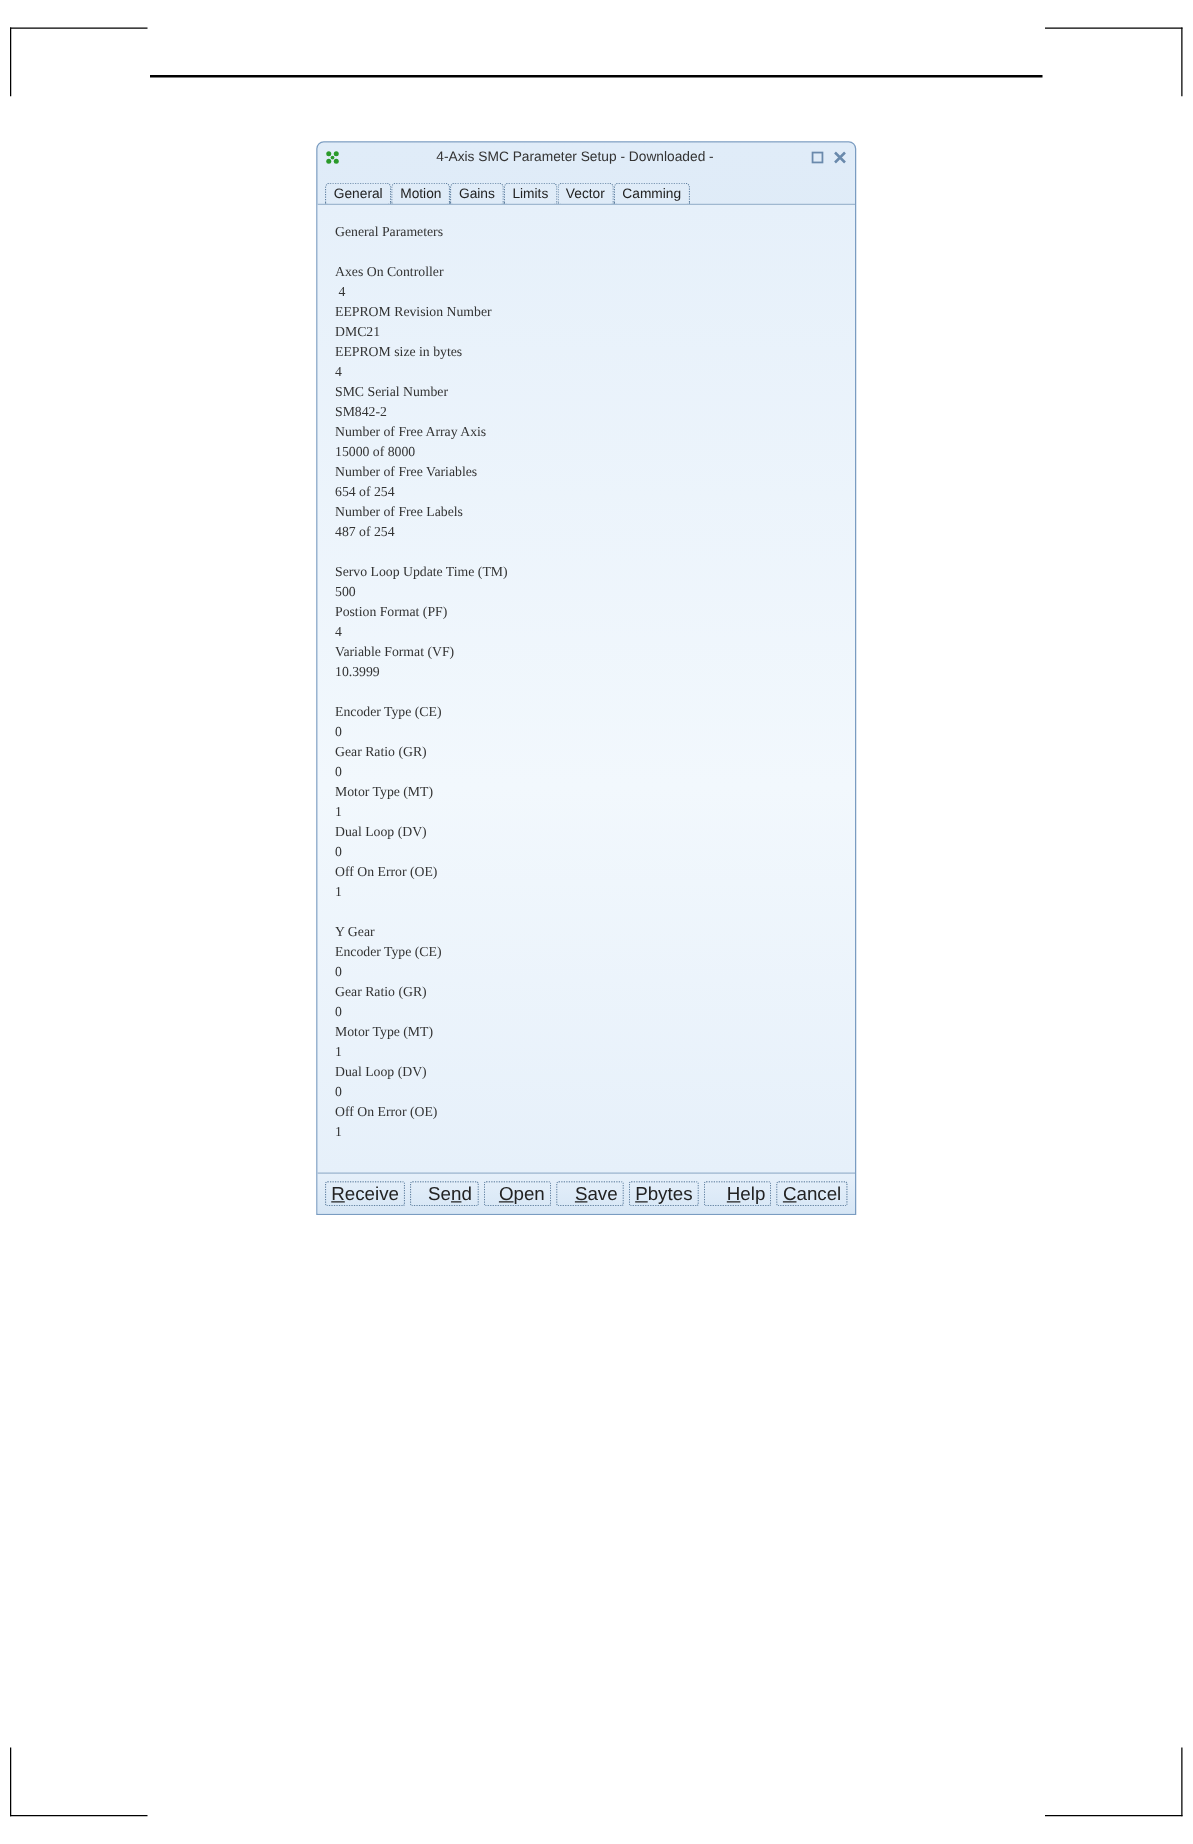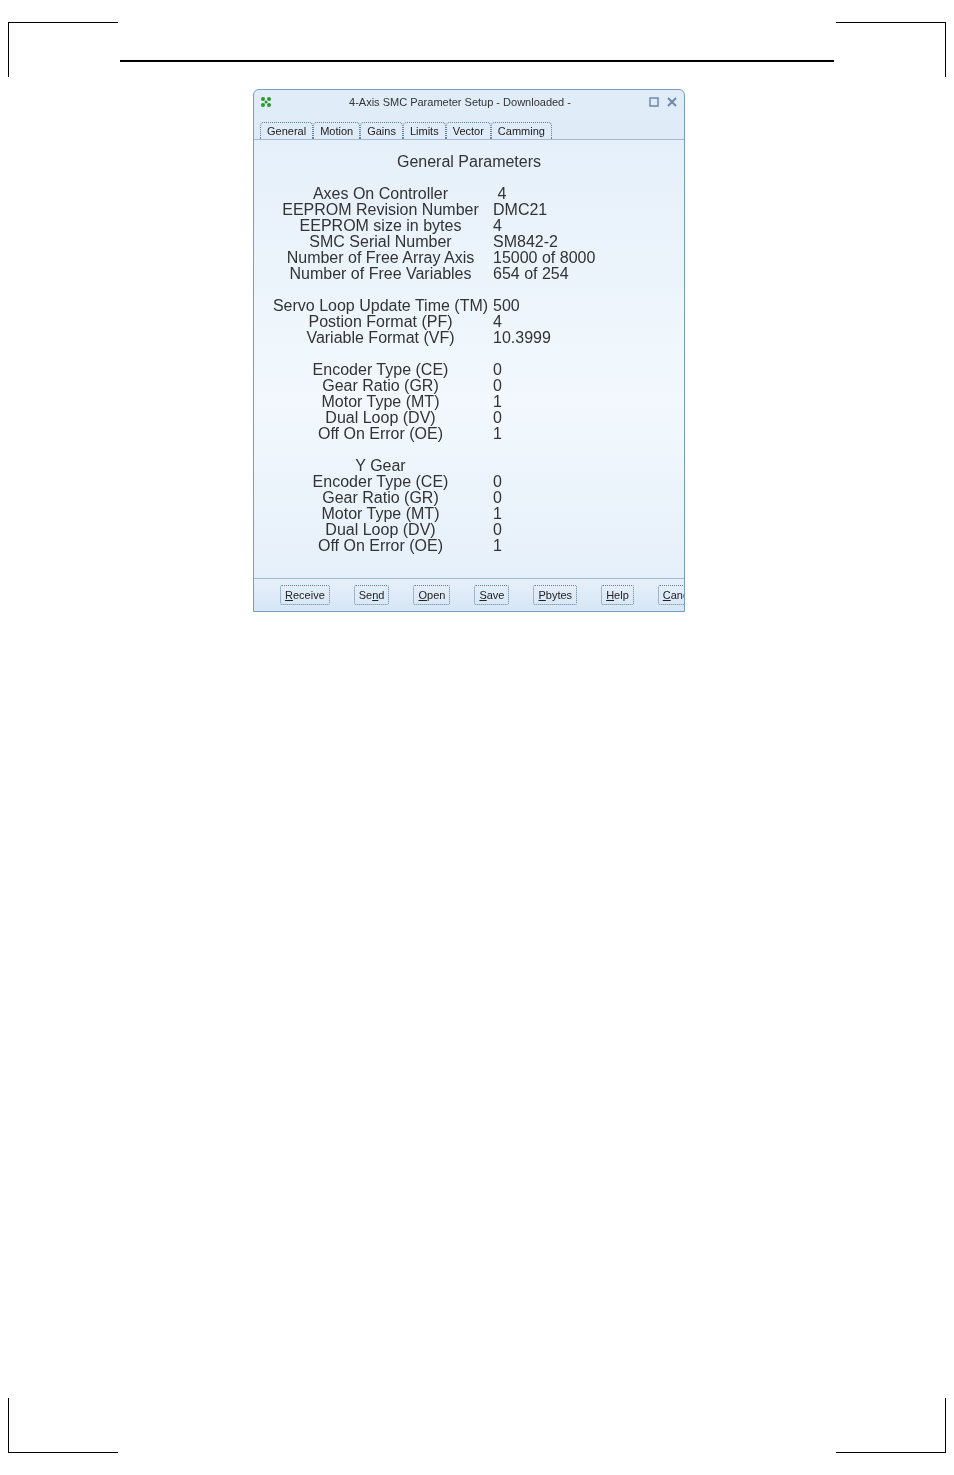--- a/index.html
+++ b/index.html
@@ -13,21 +13,21 @@
     }
     .crop-tl { position:absolute; top:22px; left:8px; width:110px; height:55px; border-left:1px solid #000; border-top:1px solid #000; }
     .crop-tr { position:absolute; top:22px; right:8px; width:110px; height:55px; border-right:1px solid #000; border-top:1px solid #000; }
     .crop-bl { position:absolute; bottom:22px; left:8px; width:110px; height:55px; border-left:1px solid #000; border-bottom:1px solid #000; }
     .crop-br { position:absolute; bottom:22px; right:8px; width:110px; height:55px; border-right:1px solid #000; border-bottom:1px solid #000; }
     .hr-line { position:absolute; top:60px; left:120px; right:120px; height:2px; background:#000; }
 
     .dialog {
       position: absolute;
       left: 253px;
-      top: 89px;
+      top: 113px;
       width: 432px;
       background: linear-gradient(to bottom, #e0ecf8 0%, #d4e4f5 100%);
       border: 1px solid #7a9cc1;
       border-radius: 6px 6px 0 0;
       overflow: hidden;
     }
     .titlebar {
       display: flex;
       align-items: center;
       height: 24px;
@@ -63,28 +63,27 @@
       border: 1px dotted #6080a0;
       border-bottom: none;
       border-radius: 4px 4px 0 0;
       font-size: 11px;
       color: #222;
       cursor:pointer;
       background: transparent;
     }
     .content {
       padding: 14px 14px 8px 14px;
-      font-family: Liberation Sans, sans-serif;
-      font-size: 16px;
+      font-family: Liberation Serif, serif;
+      font-size: 11px;
       color: #333;
       line-height: 16px;
       background: linear-gradient(to bottom, #e6f0fa 0%, #f2f8fd 60%, #e6f0fa 100%);
-      text-align: center;
-    }
-    .row { display:flex; }
+    }
+    .row { display:flex;flex-direction:column; }
     .lbl { width: 225px; white-space: pre; }
     .val { white-space: pre; }
     .section-title { margin-bottom: 16px; }
     .gap { height: 16px; }
     .button-row {
       display:flex;
       gap: 4px;
       padding: 6px;
       border-top: 1px solid #a0b8d0;
       justify-content: flex-start;
@@ -92,26 +91,25 @@
     }
     .btn {
       flex: 1;
       height: 20px;
       border: 1px dotted #6080a0;
       border-radius: 2px;
       display:flex;
       align-items:center;
       justify-content:flex-end;
       font-family: Tahoma, Arial, sans-serif;
-      font-size: 11px;
+      font-size: 15px;
       color: #222;
       cursor:pointer;
       background: transparent;
       padding: 0 4px;
-      margin-left: 20px;
     }
     .mnemonic { text-decoration: underline; }
   </style>
 </head>
 <body>
 
 <div class="crop-tl"></div>
 <div class="crop-tr"></div>
 <div class="crop-bl"></div>
 <div class="crop-br"></div>
@@ -173,20 +171,24 @@
         <span class="val">SM842-2</span>
       </div>
     <div class="row">
         <span class="lbl">Number of Free Array Axis</span>
         <span class="val">15000 of 8000</span>
       </div>
     <div class="row">
         <span class="lbl">Number of Free Variables</span>
         <span class="val">654 of 254</span>
       </div>
+    <div class="row">
+        <span class="lbl">Number of Free Labels</span>
+        <span class="val">487 of 254</span>
+      </div>
 
     <div class="gap"></div>
 
     <div class="row">
         <span class="lbl">Servo Loop Update Time (TM)</span>
         <span class="val">500</span>
       </div>
     <div class="row">
         <span class="lbl">Postion Format (PF)</span>
         <span class="val">4</span>

